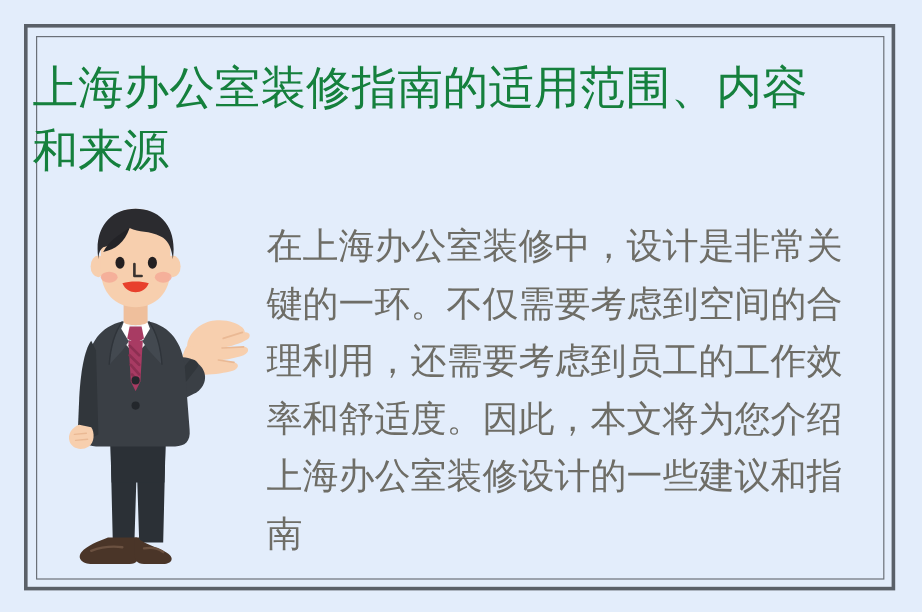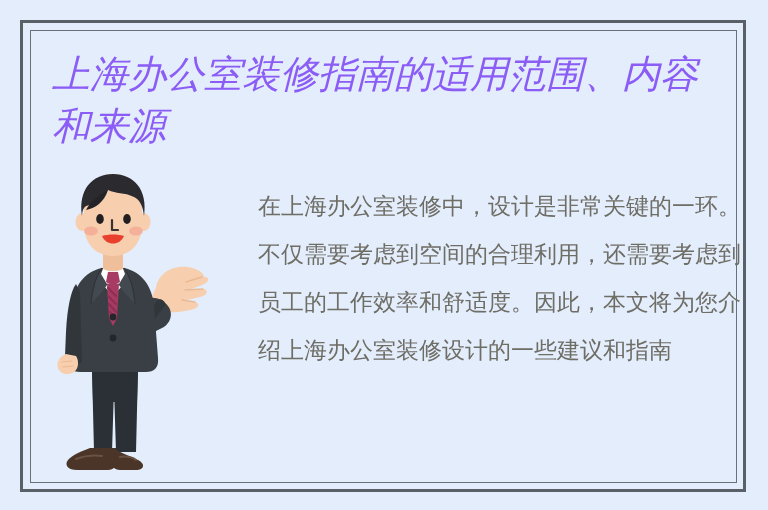--- a/index.html
+++ b/index.html
@@ -38,53 +38,51 @@
     top: 30px;
     width: 707px;
     height: 453px;
     border: 1px solid #6b7078;
     box-sizing: border-box;
   }
 
   
   .title {
     position: absolute;
-    left: 52px;
+    left: 27px;
     top: 48px;
     width: 680px;
     font-size: 38px;
     line-height: 52px;
-    color: #8b5cf6;
+    color: #15803d;
     letter-spacing: 0px;
     white-space: normal;
     word-break: break-all;
-    font-style: italic;
   }
 
   
   .illus {
     position: absolute;
     left: 46px;
     top: 172px;
     width: 168px;
     height: 310px;
   }
   .illus svg { display: block; }
 
   
   .body-copy {
     position: absolute;
     left: 222px;
     top: 182px;
     width: 484px;
-    font-size: 23px;
+    font-size: 30px;
     line-height: 48px;
     color: #6e6d66;
     word-break: break-all;
-    margin-left: 36px;
   }
 </style>
 </head>
 <body>
 
 <div id="canvas">
 
   <div class="frame-outer"></div>
   <div class="frame-inner"></div>
 

